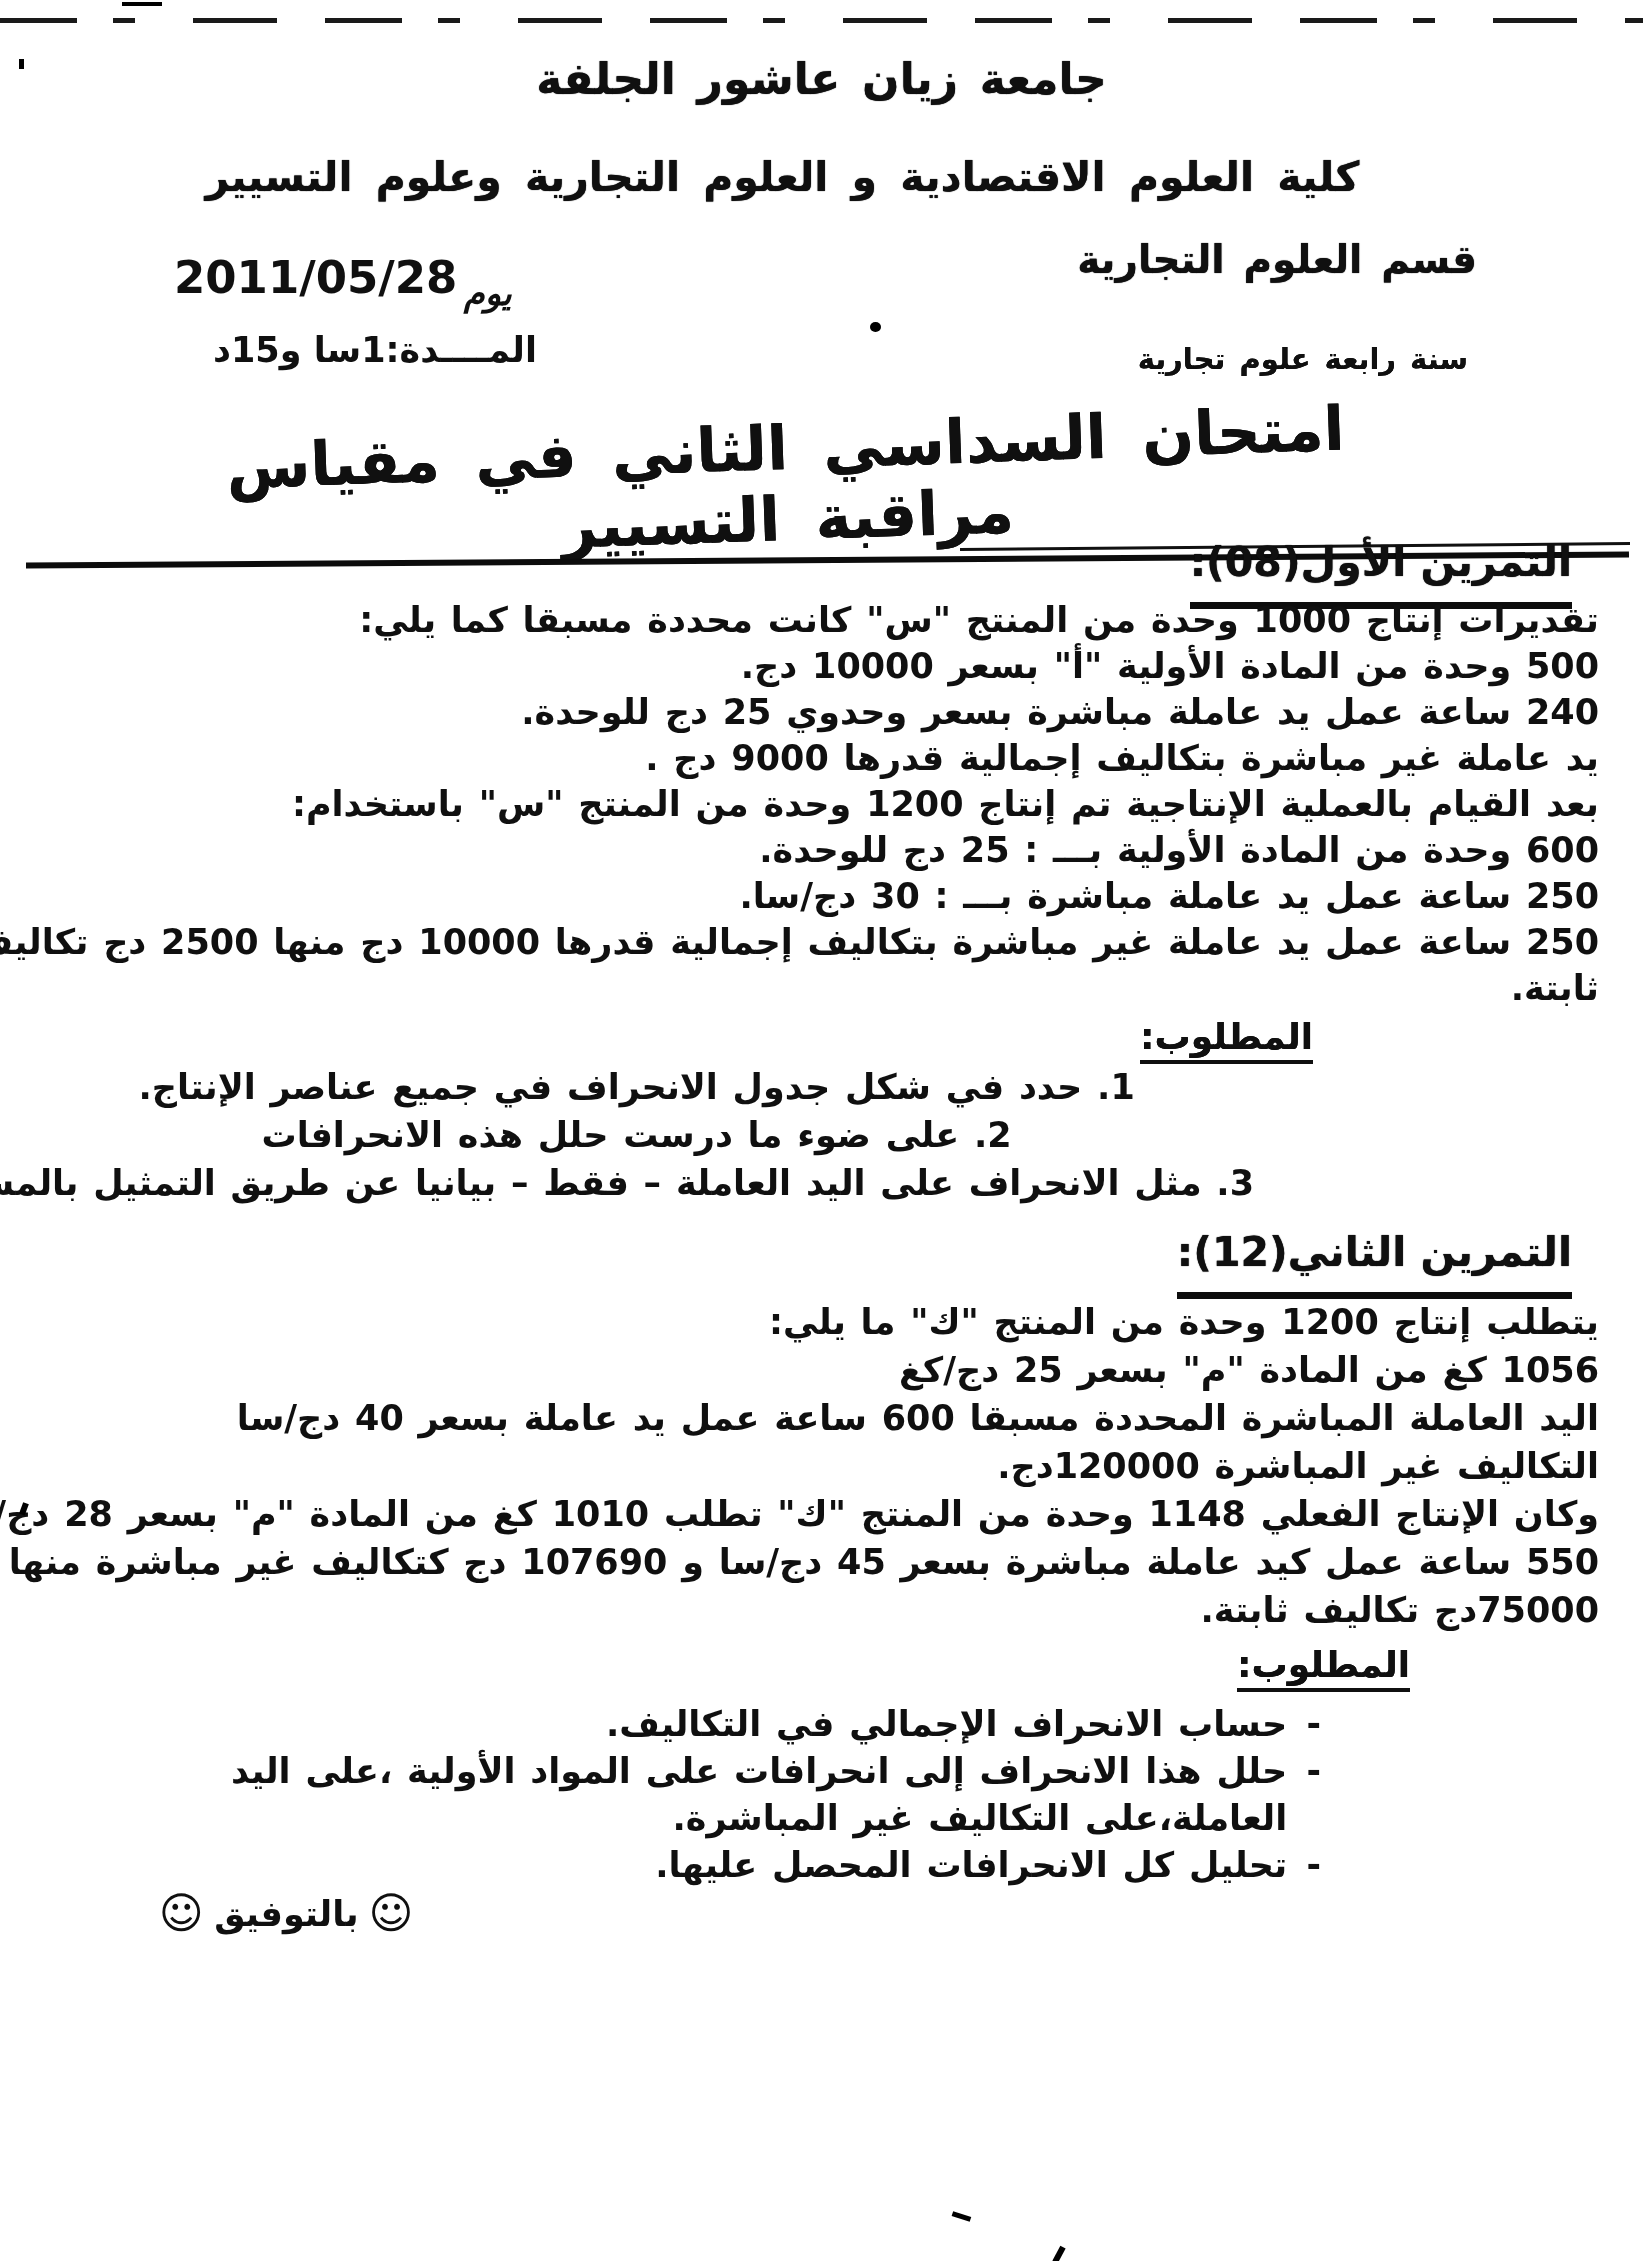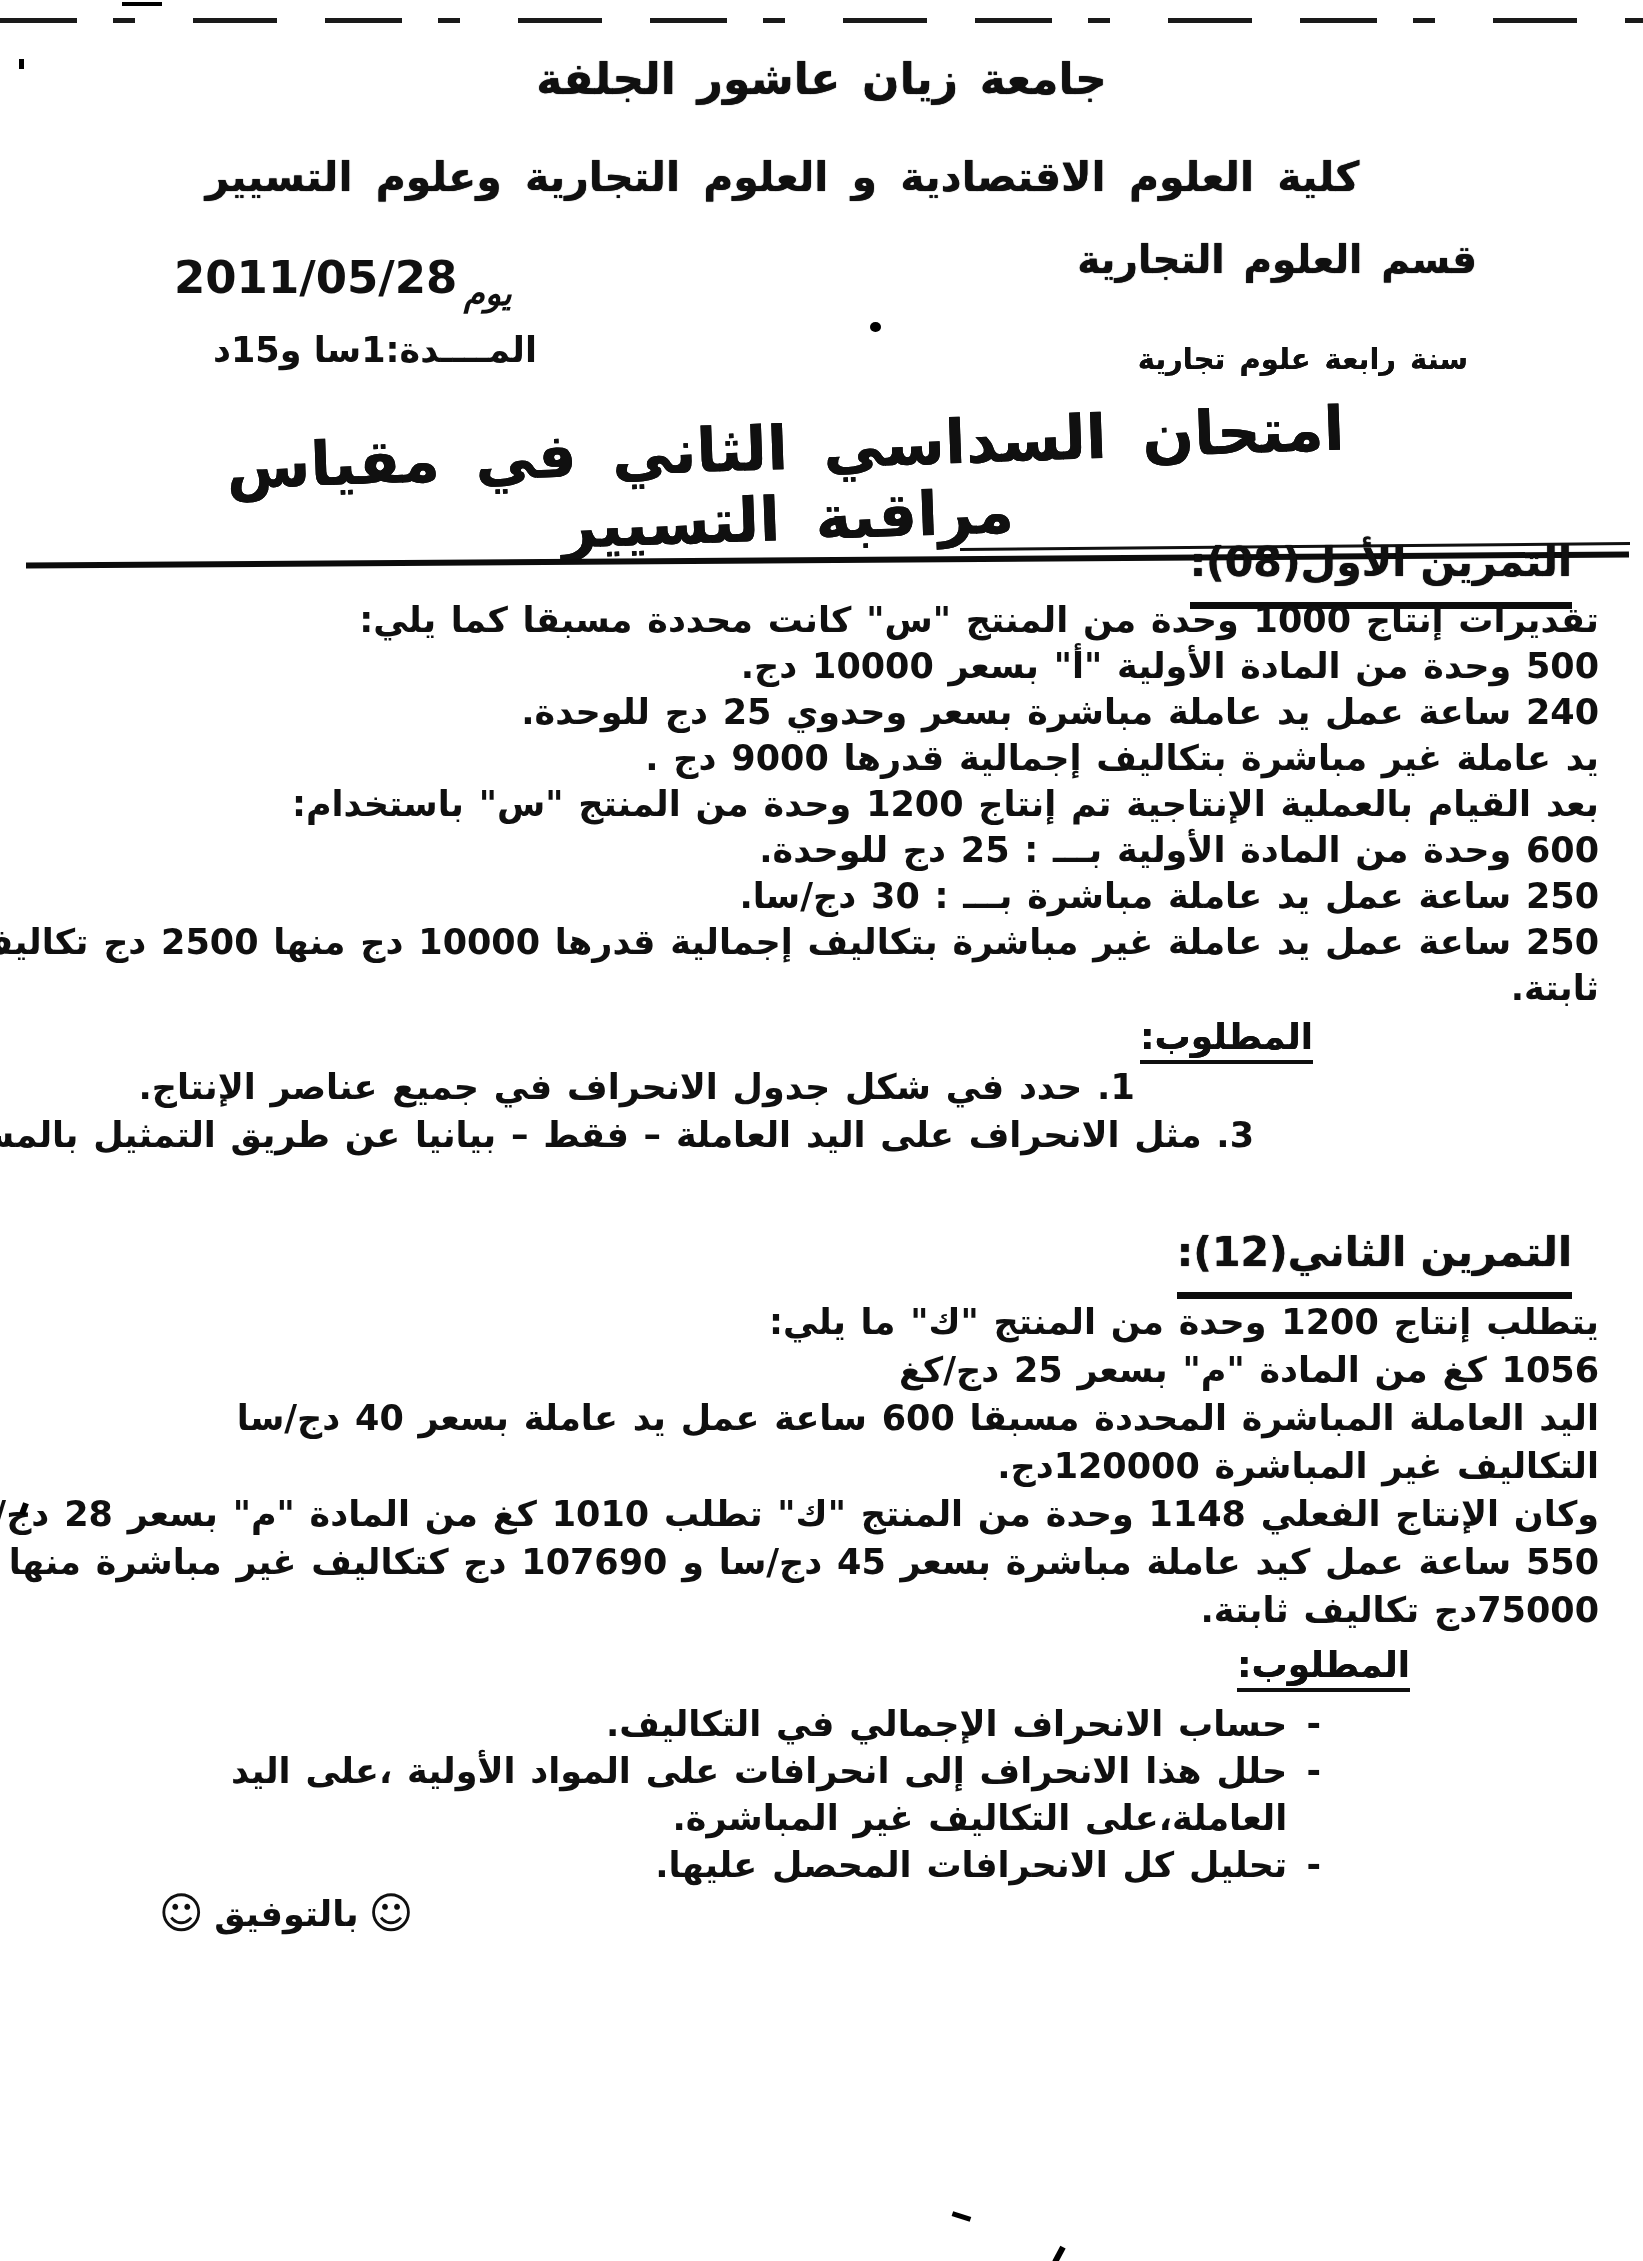--- a/index.html
+++ b/index.html
@@ -136,20 +136,21 @@
       <div class="tline">بعد القيام بالعملية الإنتاجية تم إنتاج 1200 وحدة من المنتج "س" باستخدام:</div>
       <div class="tline">600 وحدة من المادة الأولية بـــ : 25 دج للوحدة.</div>
       <div class="tline">250 ساعة عمل يد عاملة مباشرة بـــ : 30 دج/سا.</div>
       <div class="tline">250 ساعة عمل يد عاملة غير مباشرة بتكاليف إجمالية قدرها 10000 دج منها 2500 دج تكاليف</div>
       <div class="tline">ثابتة.</div>
     </div>
 
   <div class="required ex1-required">المطلوب:</div>
   <div class="items ex1-items" id="ex1-items">
       <div class="tline">1. حدد في شكل جدول الانحراف في جميع عناصر الإنتاج.</div>
+      <div class="tline">2. على ضوء ما درست حلل هذه الانحرافات</div>
       <div class="tline">3. مثل الانحراف على اليد العاملة – فقط – بيانيا عن طريق التمثيل بالمساحات.</div>
     </div>
 
   <div class="ex-title ex2-title">التمرين الثاني(12):</div>
   <div class="body-lines ex2-body" id="ex2-lines">
       <div class="tline">يتطلب إنتاج 1200 وحدة من المنتج "ك" ما يلي:</div>
       <div class="tline">1056 كغ من المادة "م" بسعر 25 دج/كغ</div>
       <div class="tline">اليد العاملة المباشرة المحددة مسبقا 600 ساعة عمل يد عاملة بسعر 40 دج/سا</div>
       <div class="tline">التكاليف غير المباشرة 120000دج.</div>
       <div class="tline">وكان الإنتاج الفعلي 1148 وحدة من المنتج "ك" تطلب 1010 كغ من المادة "م" بسعر 28 دج/كغ و</div>

